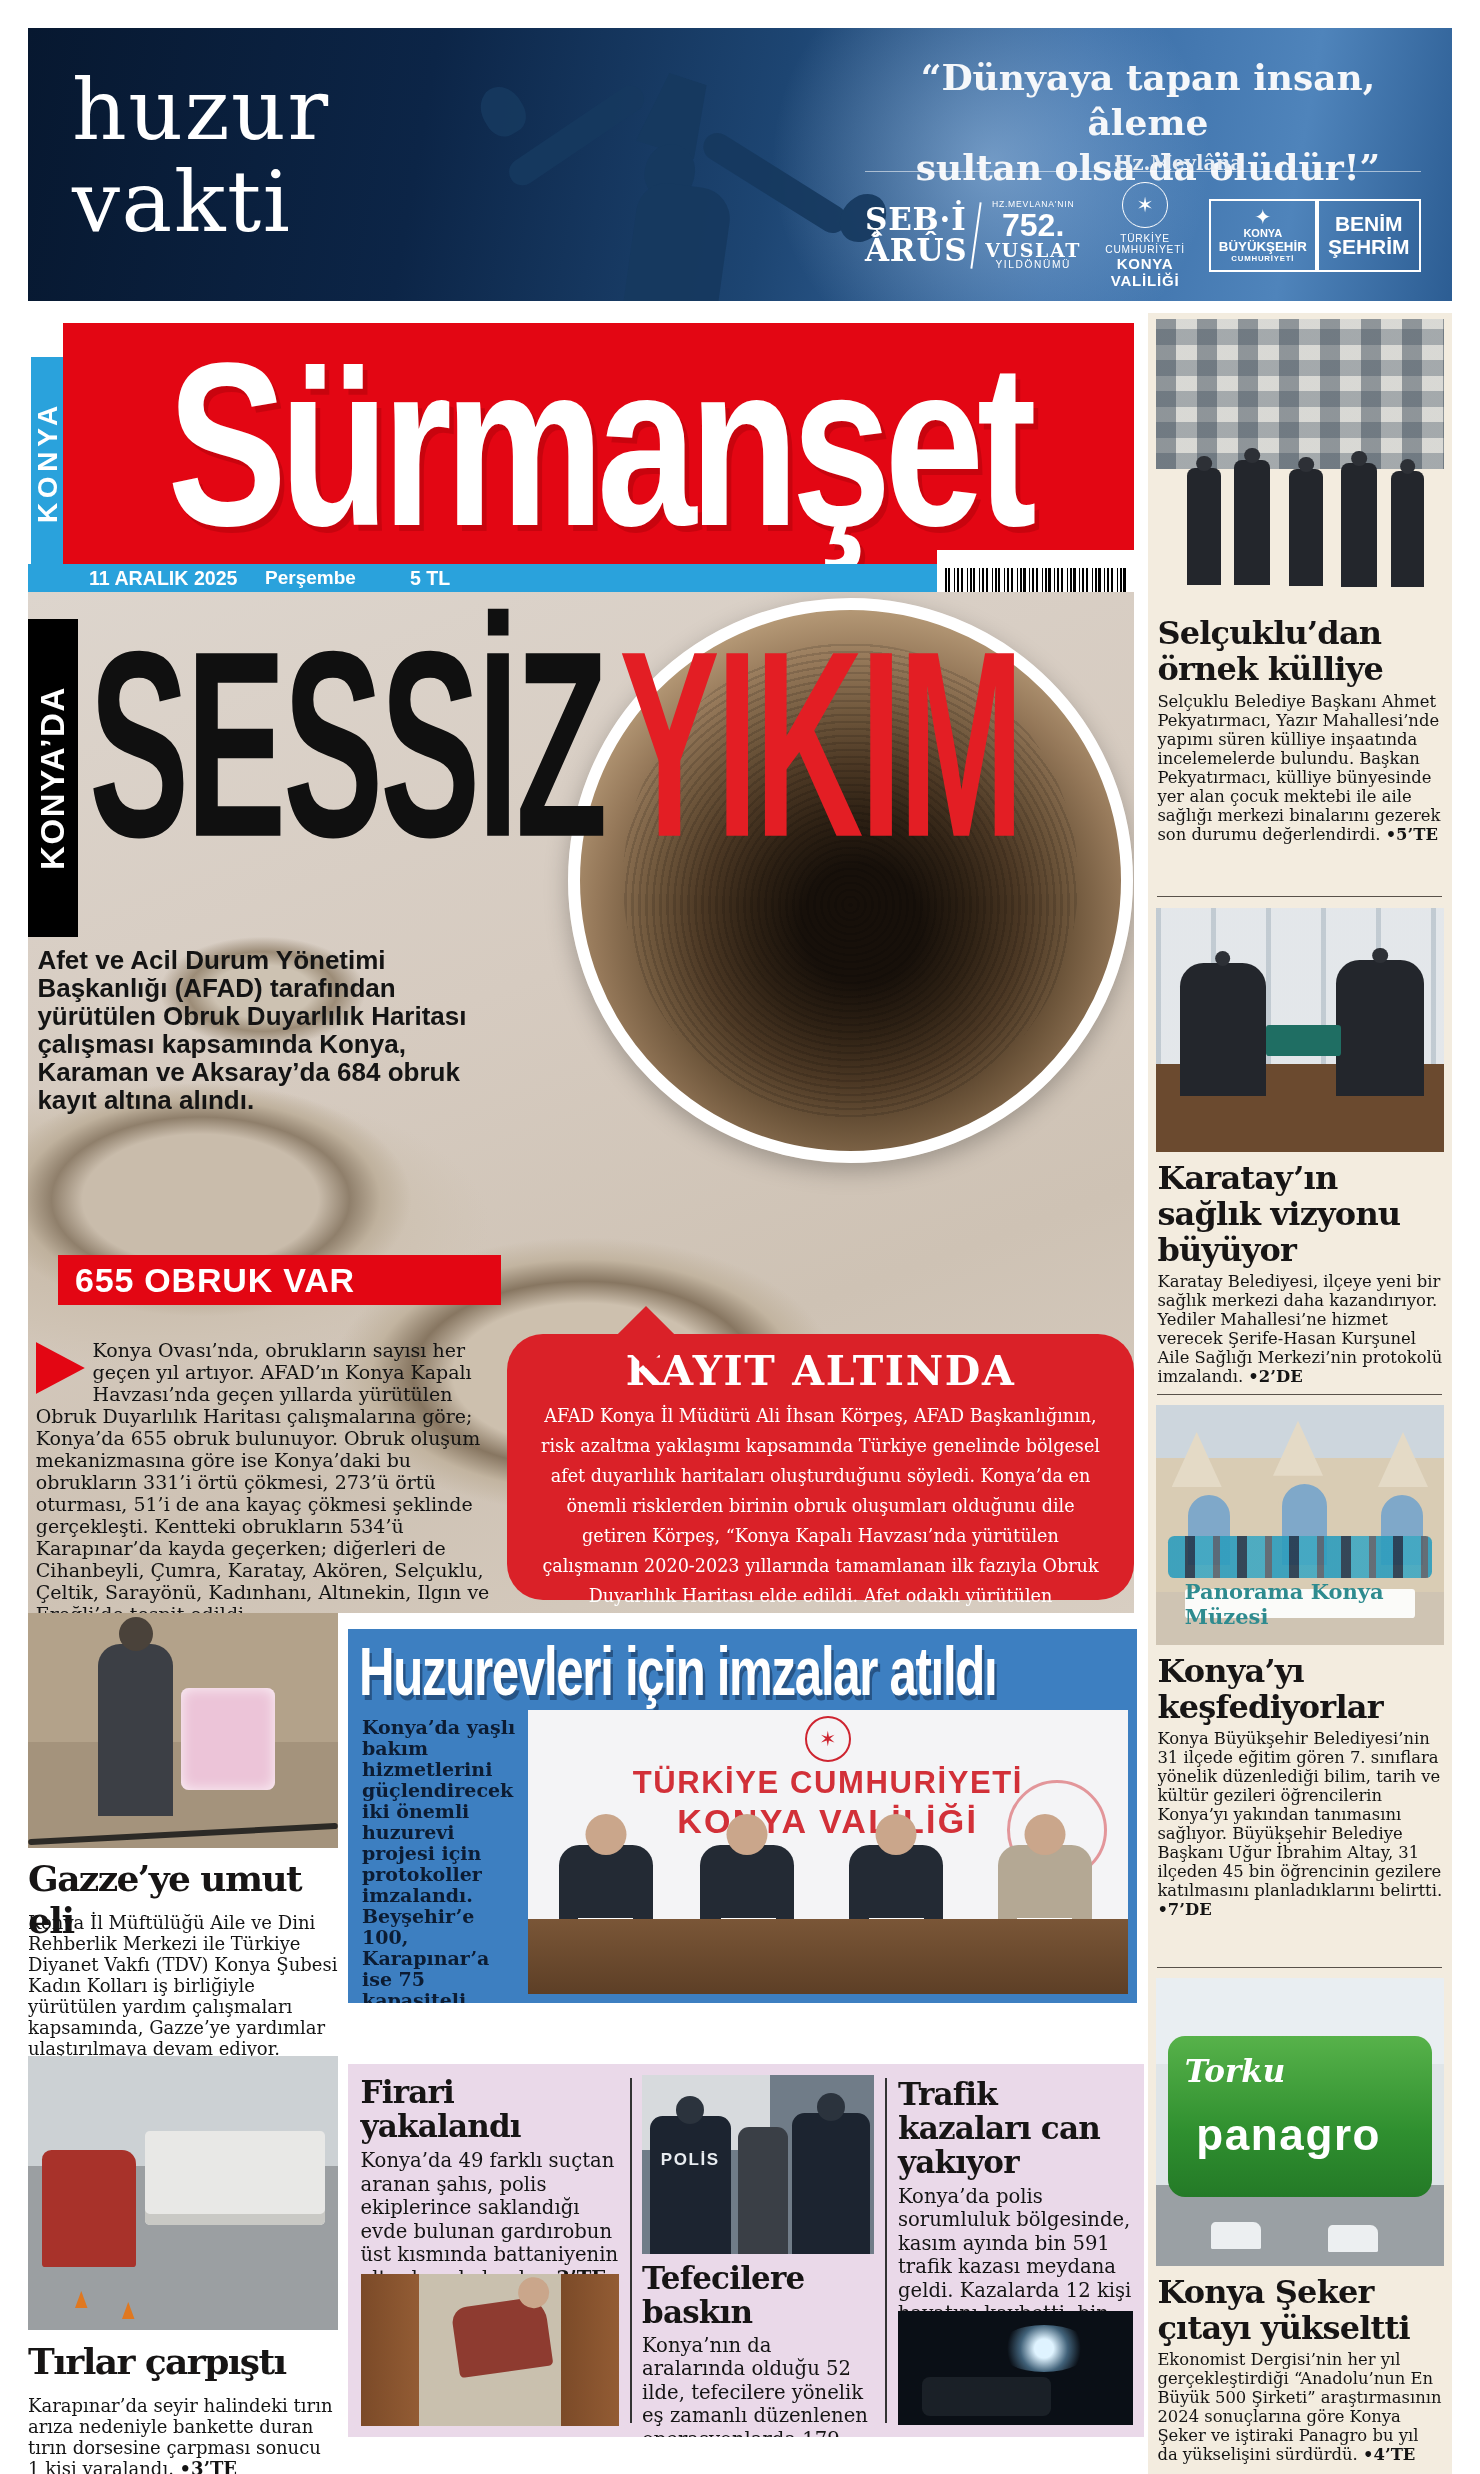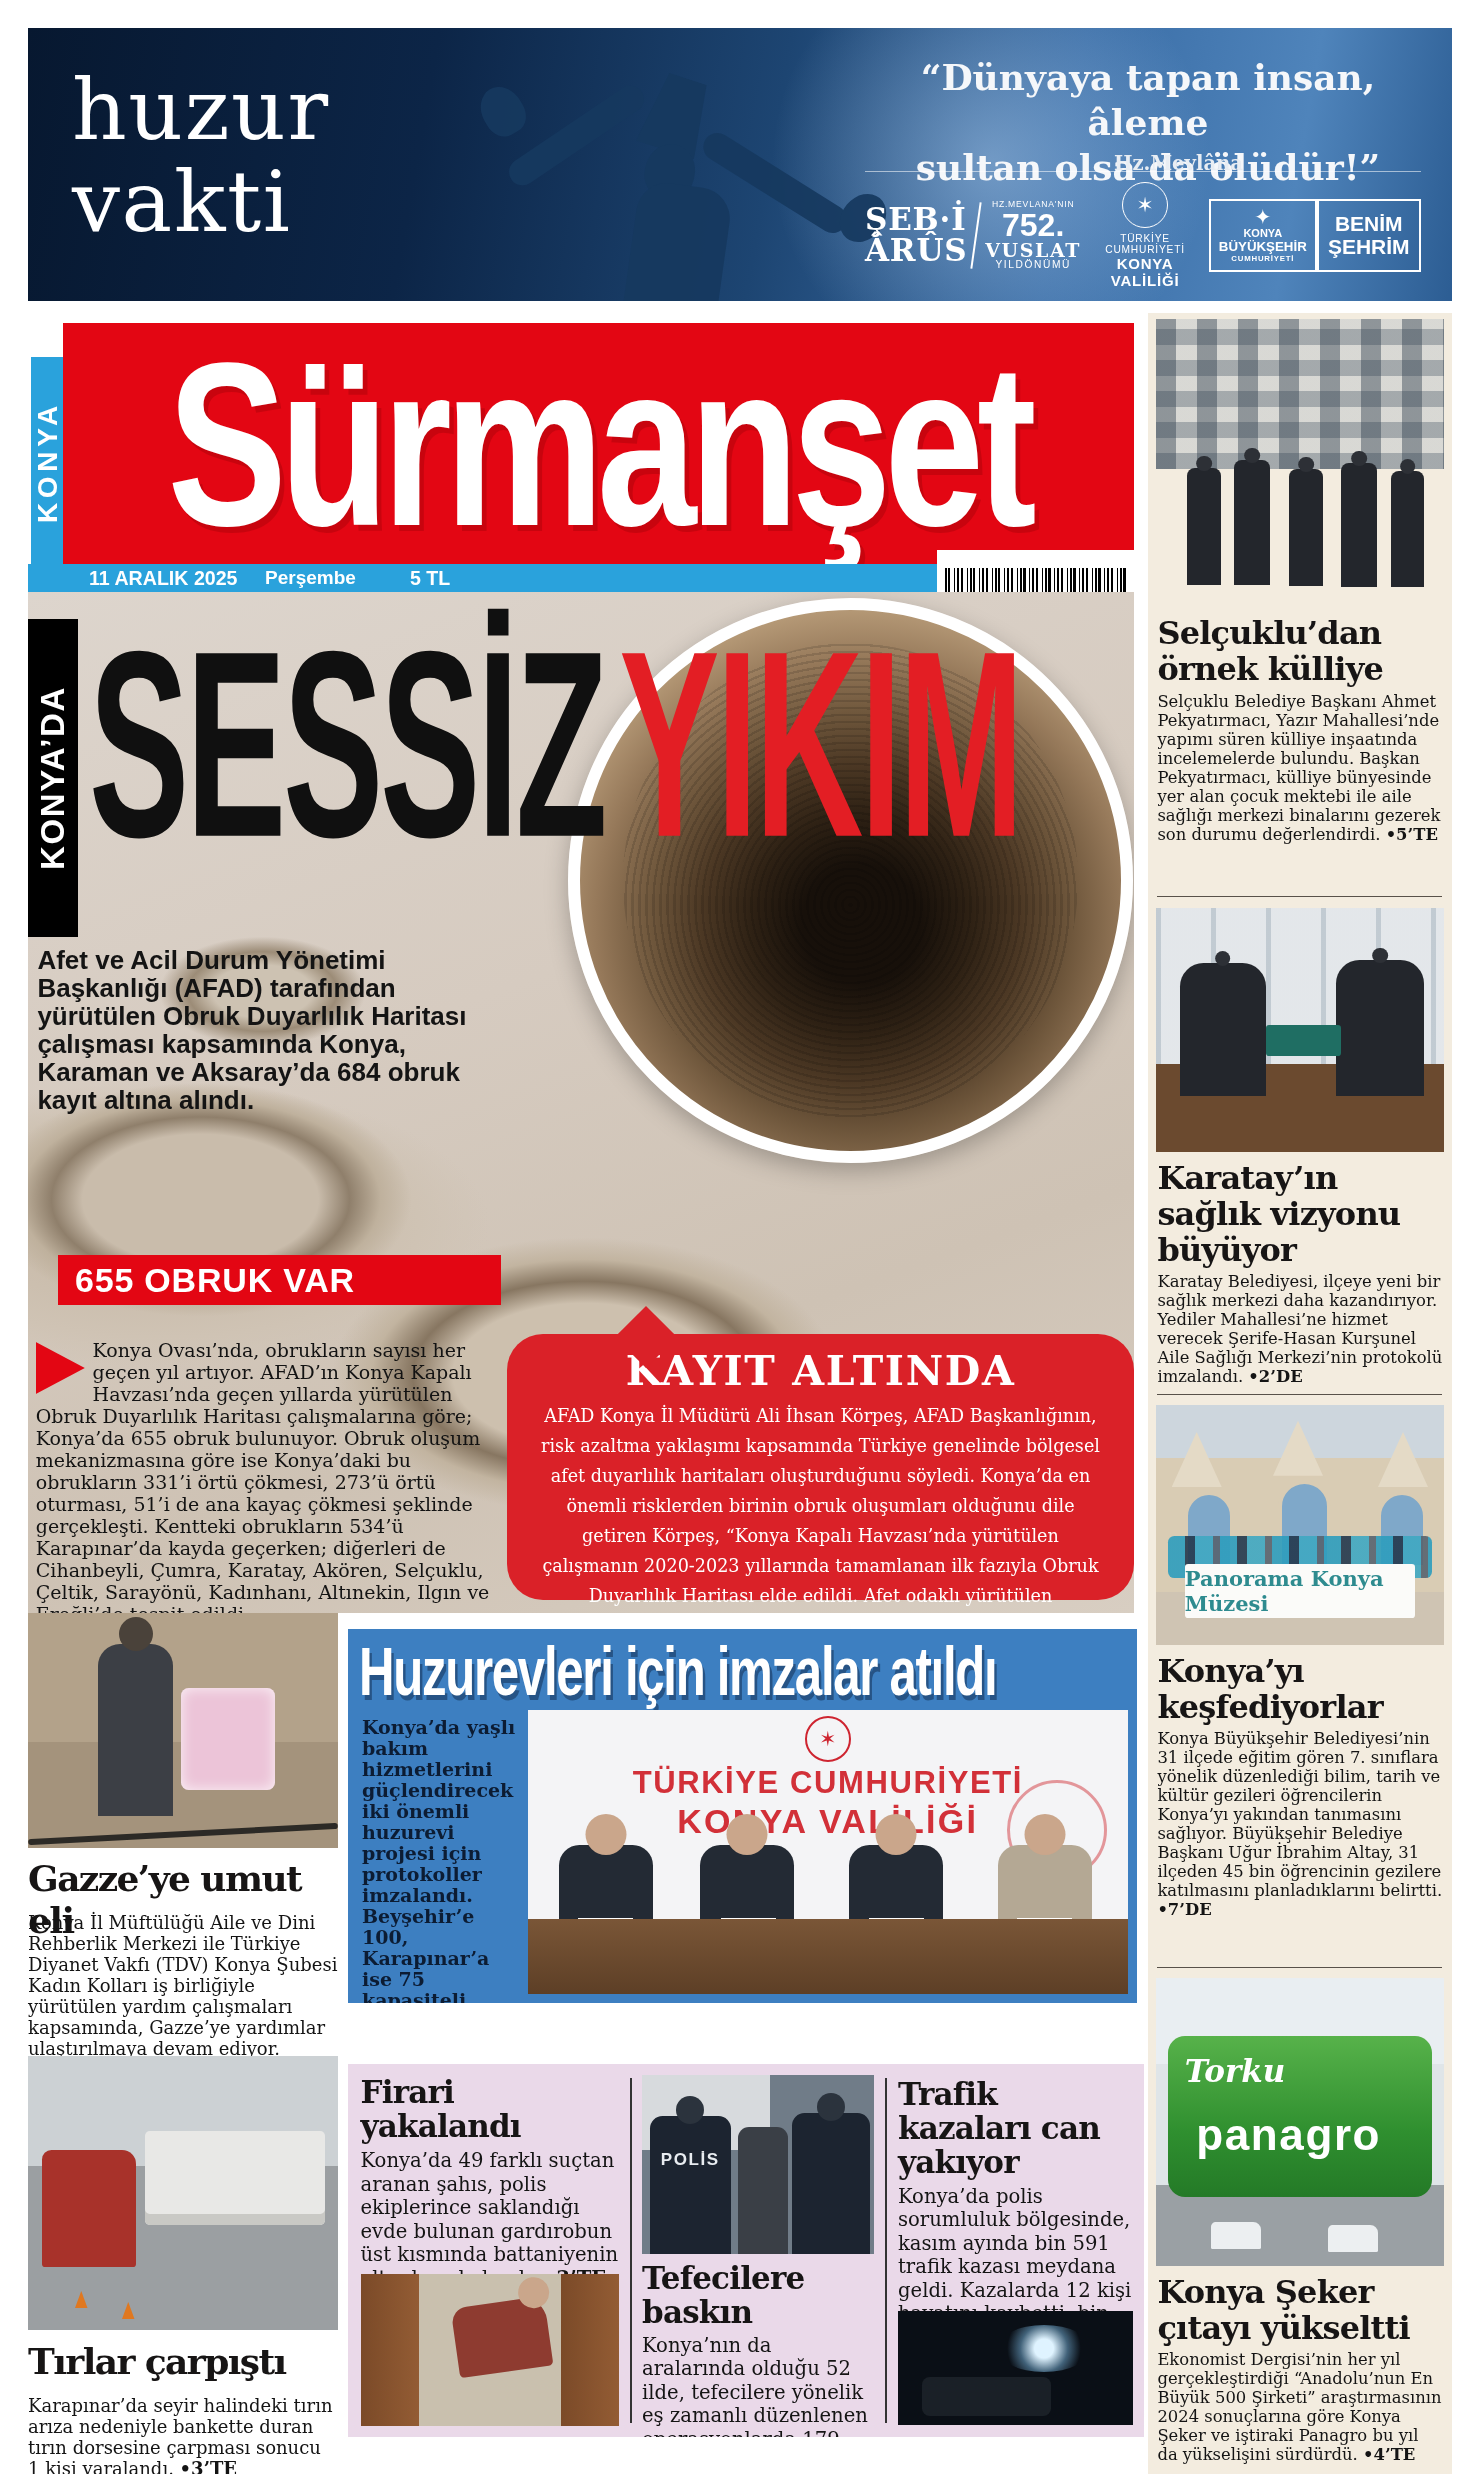--- a/index.html
+++ b/index.html
@@ -120,21 +120,21 @@
   .fig{position:absolute;background:#23262c;border-radius:7.8px 7.8px 0 0;}
   .fig::before{content:"";position:absolute;left:50%;top:-12.5px;transform:translateX(-50%);
     width:15.7px;height:15.7px;border-radius:50%;background:#2d3036;}
   .ph2{height:244px;background:linear-gradient(#e4e7ea 0 64%,#6b4a2f 64% 100%);position:relative;overflow:hidden;}
   .ph2 .glass{position:absolute;inset:0 0 36% 0;
     background:repeating-linear-gradient(90deg,rgba(130,150,165,.35) 0 4.7px,rgba(220,228,235,.1) 4.7px 55px);}
   .folder{position:absolute;background:#1f6e63;border-radius:3.1px;}
   .ph3{height:240px;background:linear-gradient(#cdd6dd 0 22%,#d9ccb4 22% 78%,#cfc4b3 78% 100%);position:relative;overflow:hidden;}
   .spire{position:absolute;width:50px;height:55px;background:#e4dac6;clip-path:polygon(50% 0,100% 100%,0 100%);}
   .arch{position:absolute;background:#7fa8c9;border-radius:31px 31px 0 0;border:4.7px solid #d9ccb4;}
-  .sign{position:absolute;left:10%;bottom:27px;width:80%;height:54px;background:#fbfbf9;border-radius:3.1px;
+  .sign{position:absolute;left:10%;bottom:27px;width:80%;height:29px;background:#fbfbf9;border-radius:3.1px;
     display:flex;align-items:center;justify-content:center;
     font-family:"DejaVu Serif",serif;font-weight:bold;font-size:21px;color:#2e8b8f;}
   .crowd{position:absolute;left:4%;bottom:67px;width:92%;height:42px;
     background:repeating-linear-gradient(90deg,#2d9dbd 0 17px,#23384d 17px 27px,#3fa8c2 27px 45px,#57636f 45px 52px);
     border-radius:6.3px;opacity:.9;}
   .ph4{height:288px;background:linear-gradient(#e9eef2 0 30%,#dfe5e8 30% 72%,#9aa0a4 72% 100%);position:relative;overflow:hidden;}
   .ph4 .bldg{position:absolute;left:4%;top:20%;width:92%;height:56%;border-radius:17px;
     background:linear-gradient(#57b24a,#2f8f2f 60%,#247a27);}
   .ph4 .torku{position:absolute;left:10%;top:26%;font-family:"DejaVu Serif",serif;font-style:italic;
     font-weight:bold;color:#fff;font-size:31px;}

